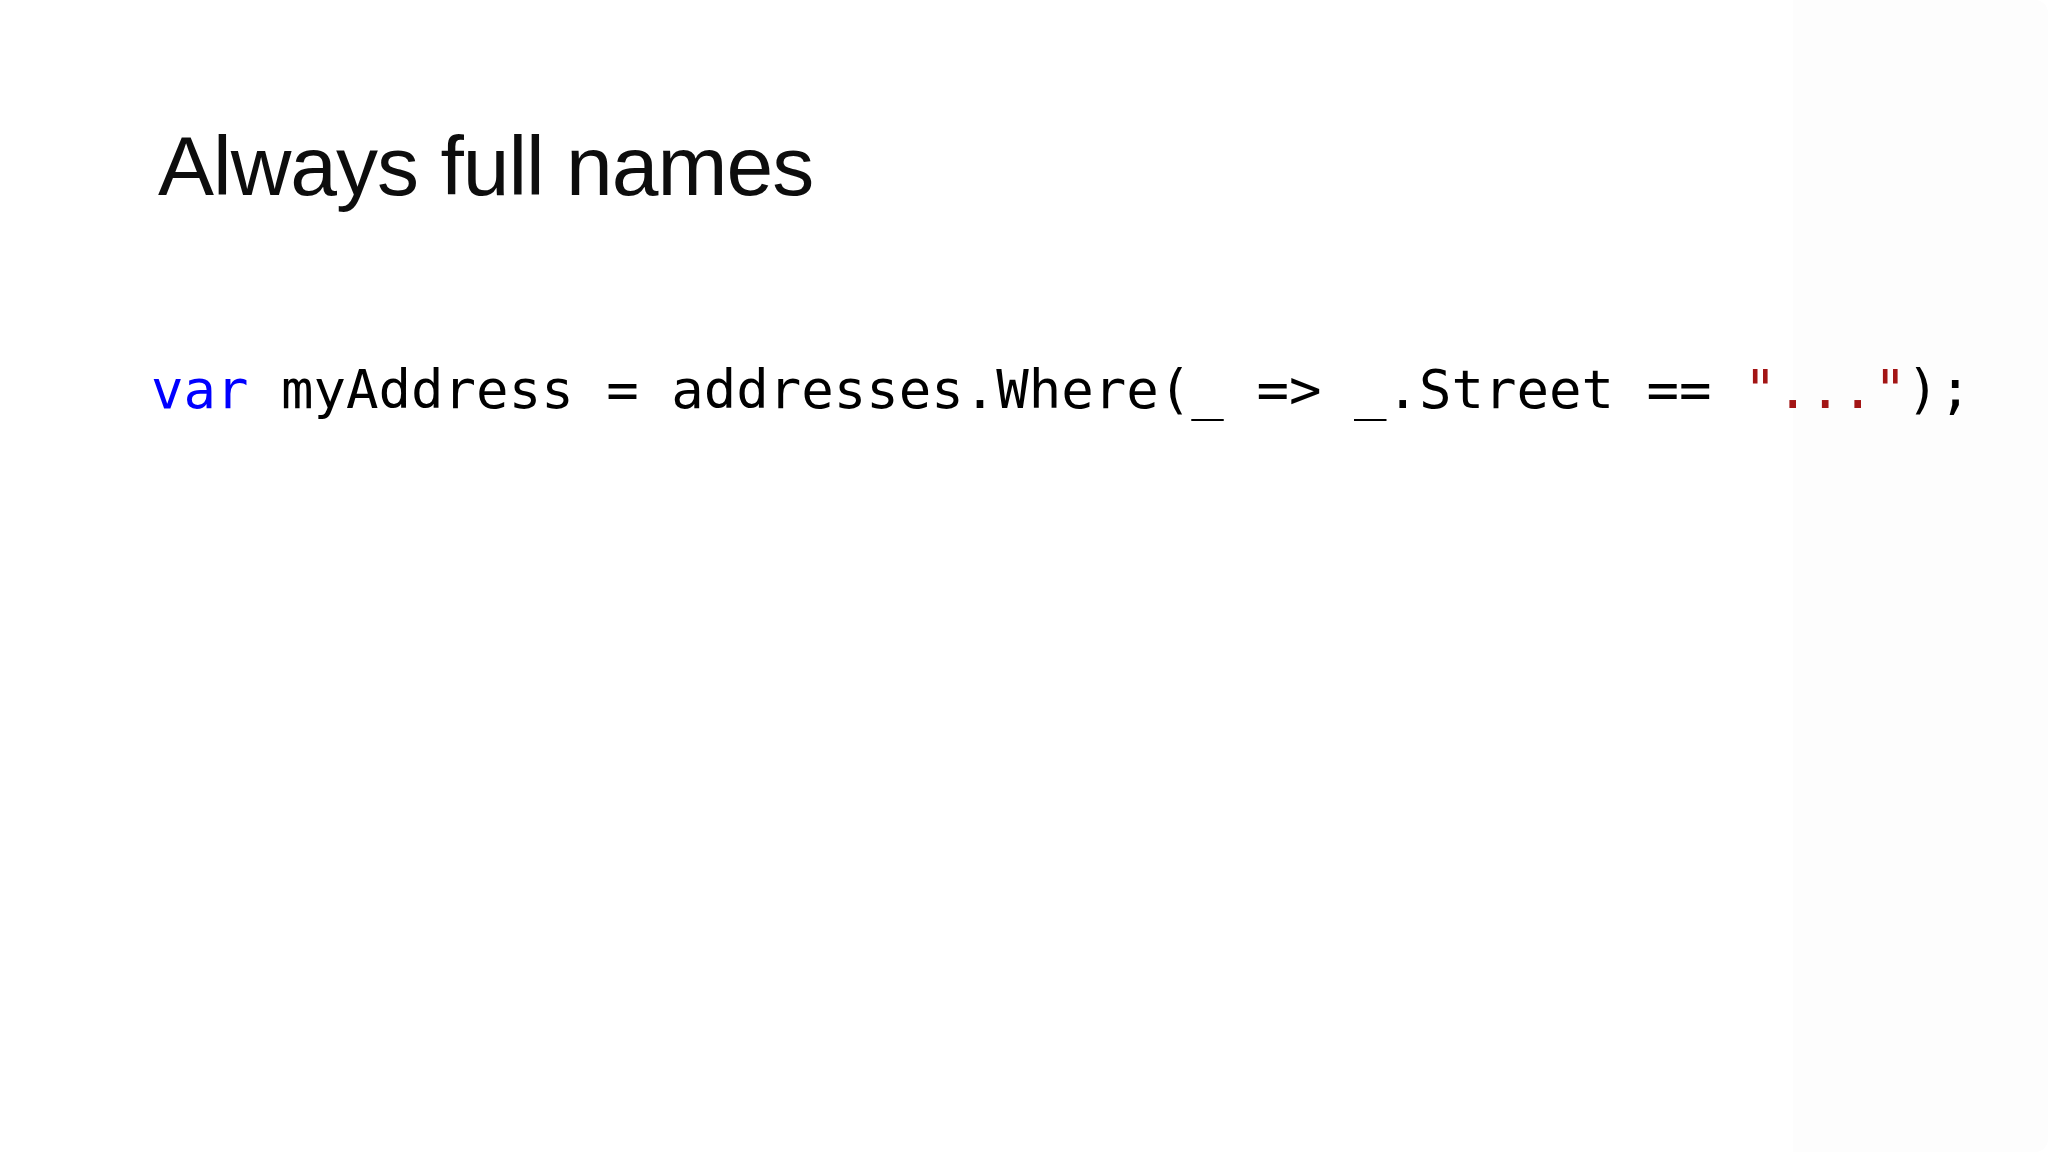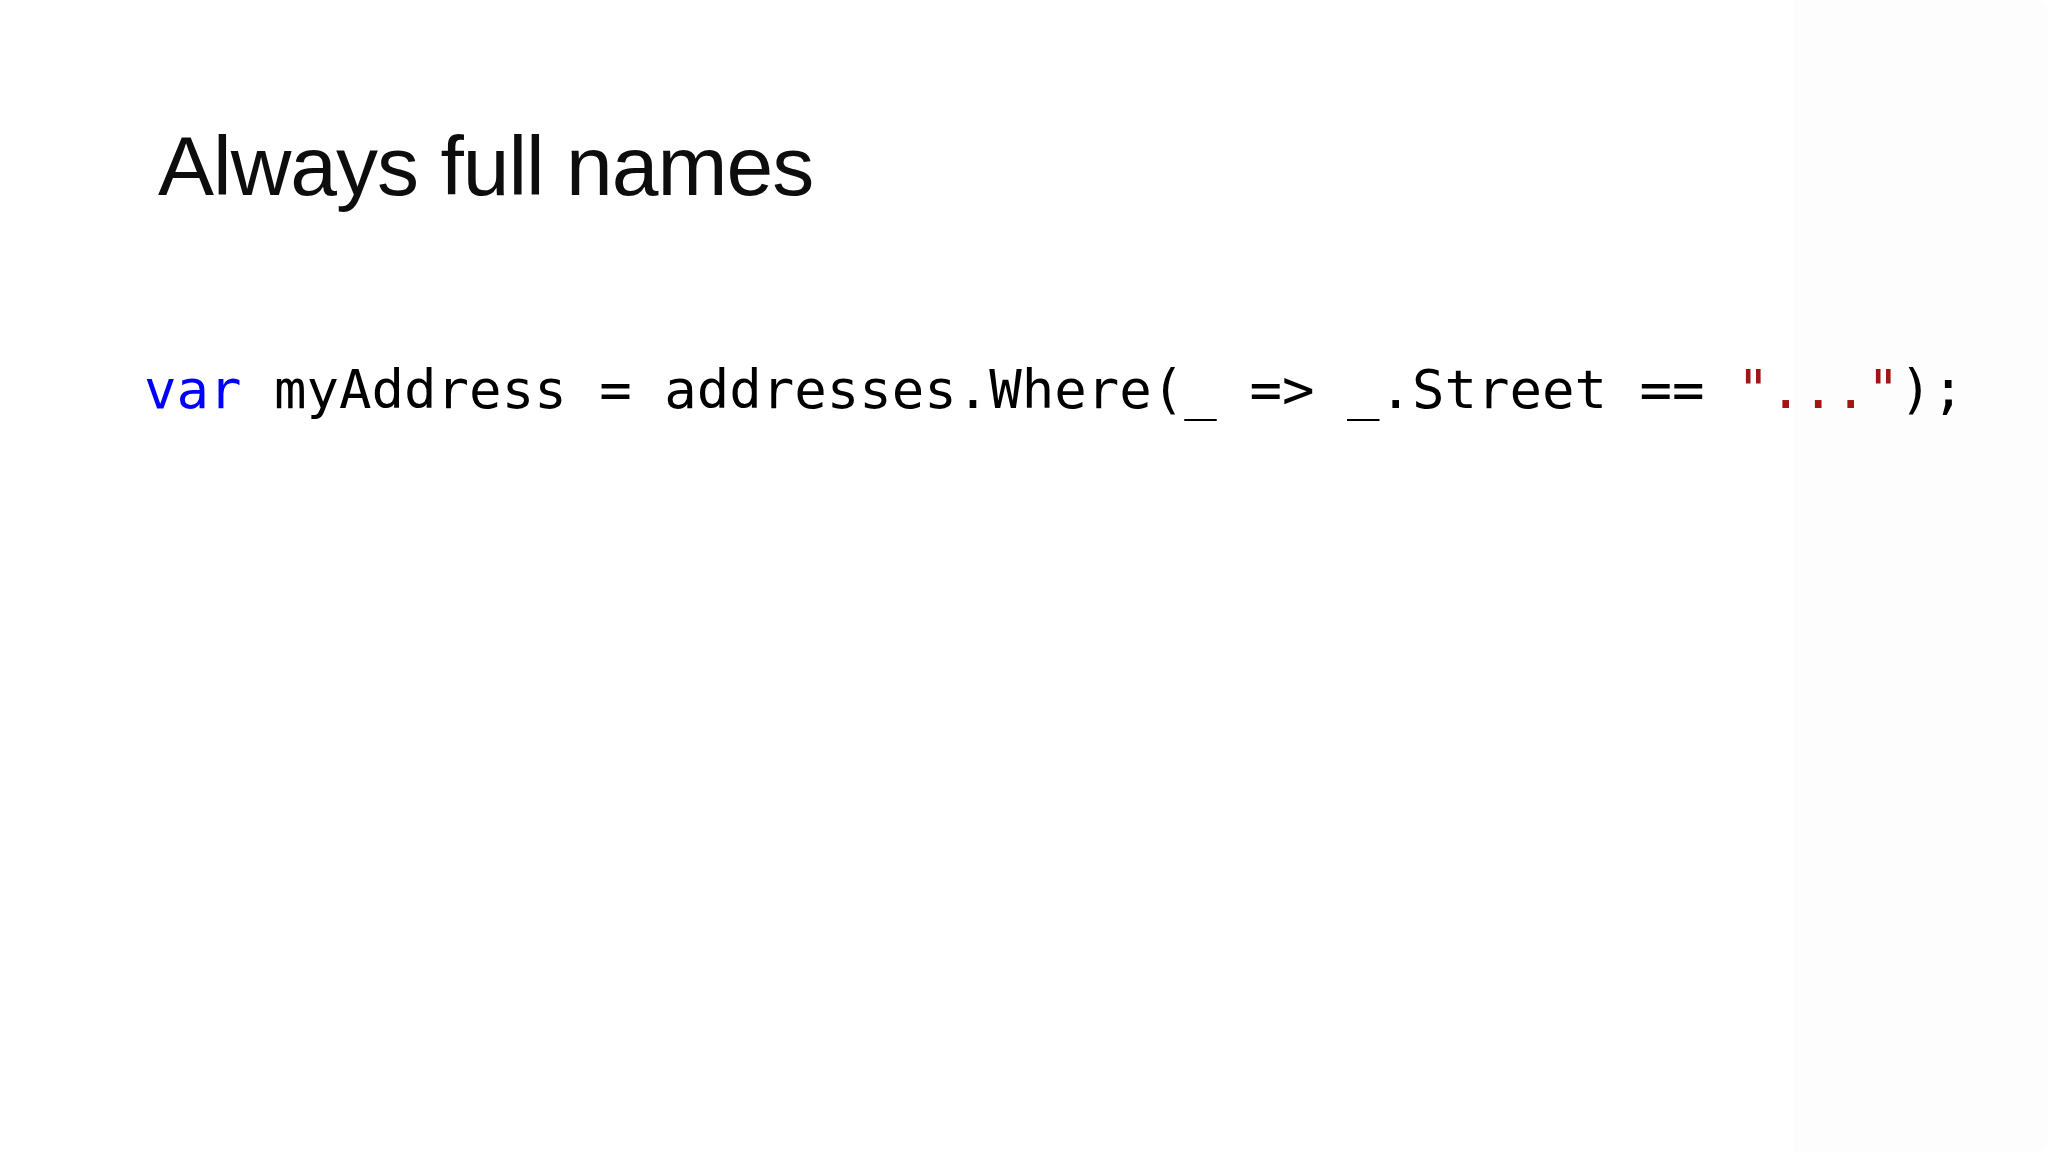--- a/index.html
+++ b/index.html
@@ -34,21 +34,21 @@
     font-weight: 300;
     font-size: 84px;
     line-height: 1.15;
     letter-spacing: -1px;
     color: var(--title-text, #0d0d0d);
     white-space: pre;
     z-index: 1;
   }
   .code-line {
     position: absolute;
-    left: 144px;
+    left: 151px;
     top: 358px;
     margin: 0;
     font-family: "DejaVu Sans Mono", "Liberation Mono", monospace;
     font-size: 54px;
     line-height: 1.2;
     color: var(--code-text, #000000);
     white-space: pre;
     z-index: 1;
   }
   .tok-keyword { color: var(--keyword, #0000ff); }

